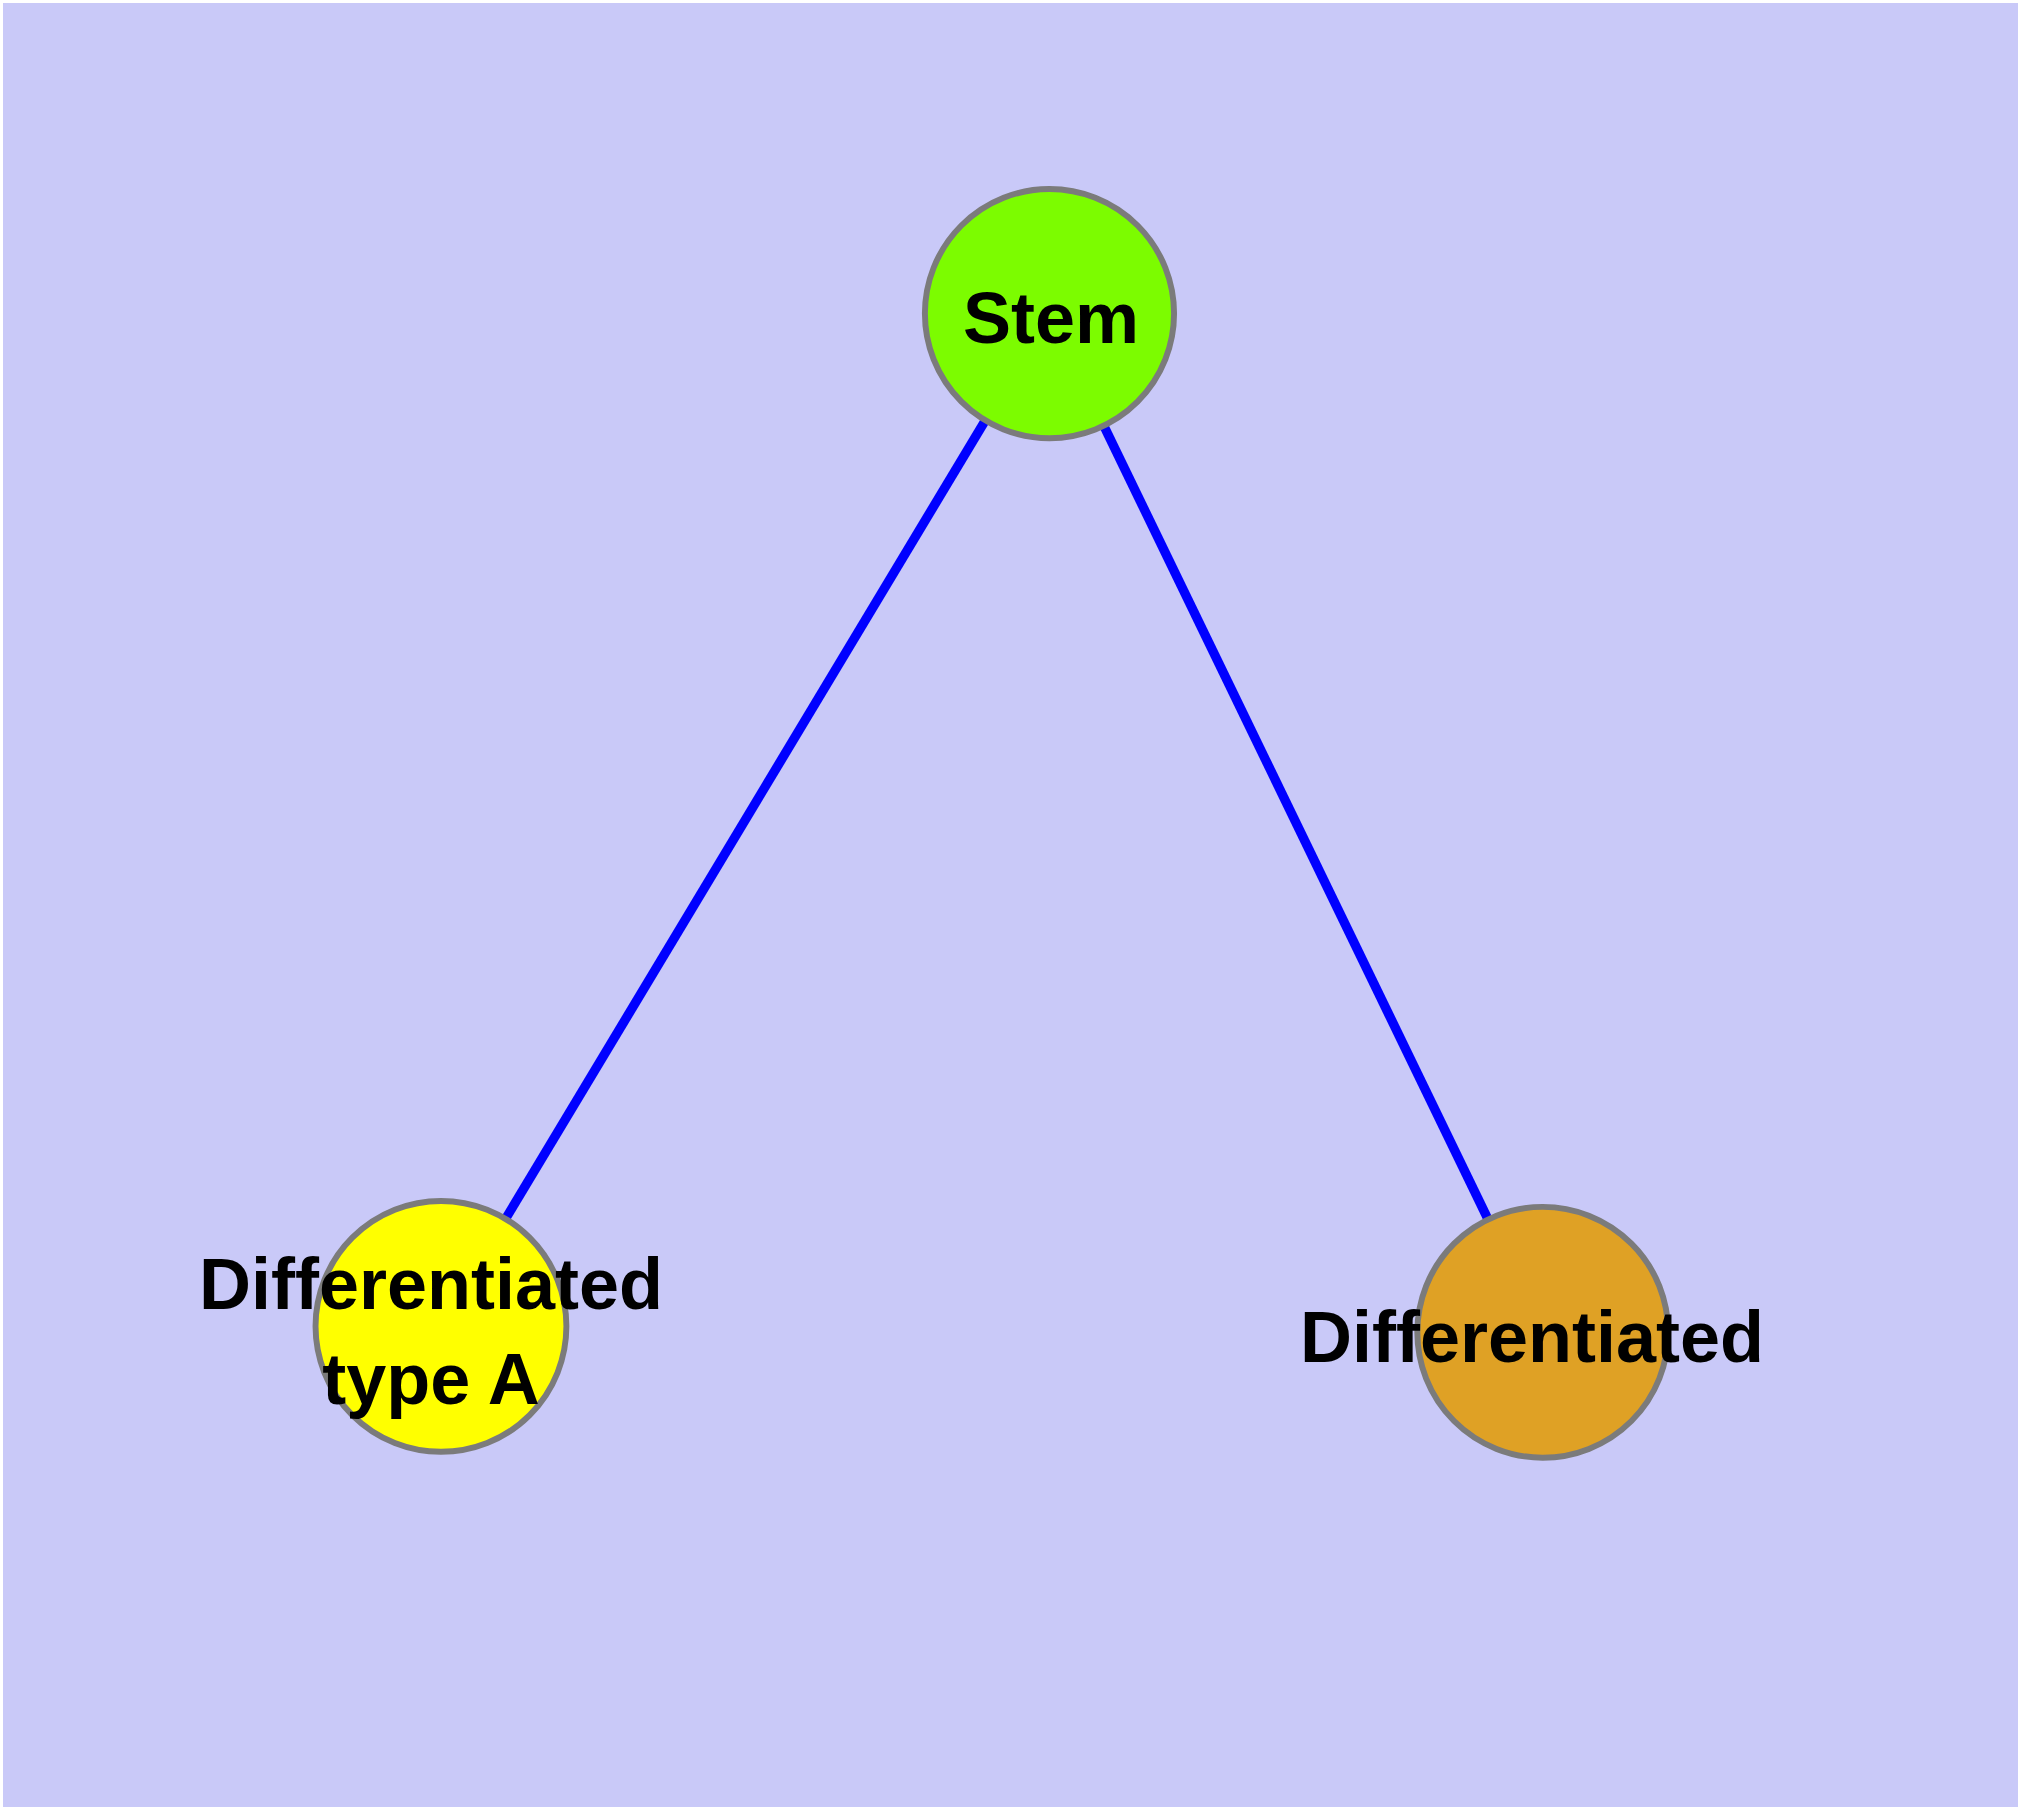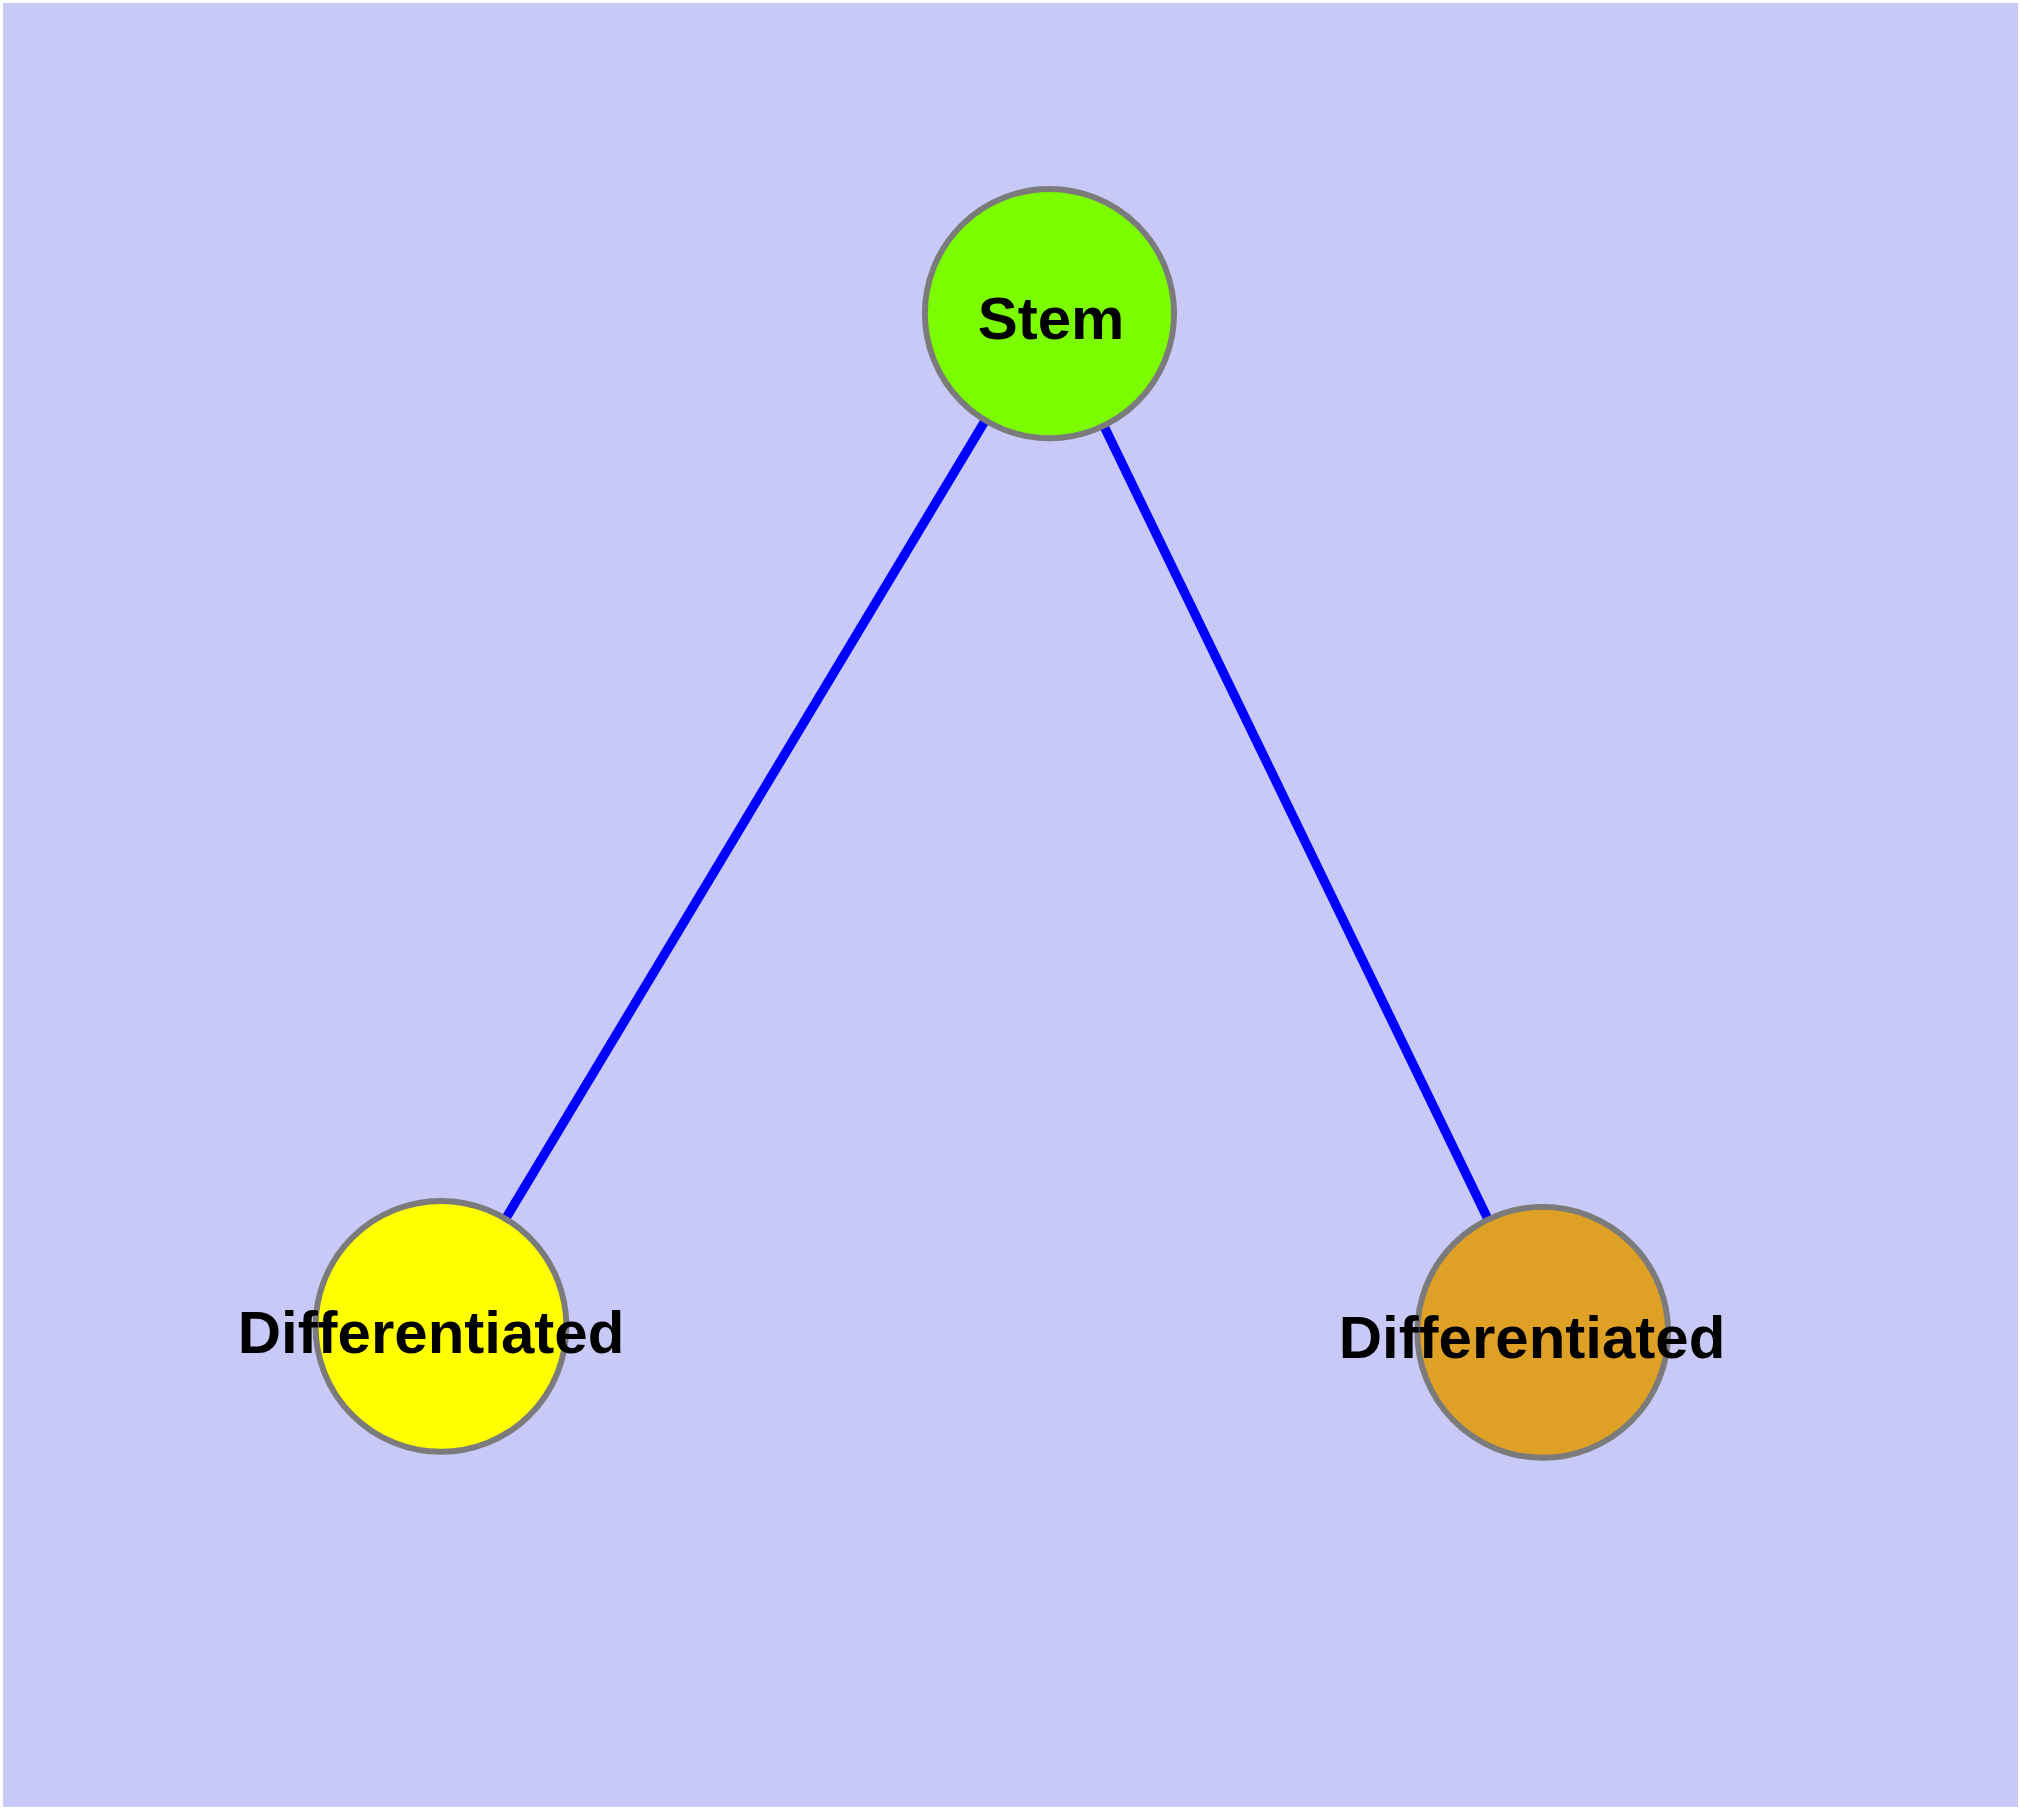--- a/index.html
+++ b/index.html
@@ -28,21 +28,21 @@
     top: 0;
     width: 2021px;
     height: 1812px;
     display: block;
   }
   .node-label {
     position: absolute;
     transform: translate(-50%, -50%);
     text-align: center;
     font-weight: 700;
-    font-size: 60px;
+    font-size: 72px;
     line-height: 95px;
     white-space: nowrap;
     letter-spacing: 0px;
   }
   .node-label div { white-space: nowrap; }
 </style>
 </head>
 <body>
 
 <div class="frame">
@@ -57,19 +57,20 @@
     <circle cx="520" cy="1565" r="148" stroke-width="7" fill="#ffff00" stroke="#7b7b7b"></circle>
     <circle cx="1820" cy="1572" r="148" stroke-width="7" fill="#dfa125" stroke="#7b7b7b"></circle>
   </svg>
 
   <div class="node-label" style="left: 1051px; top: 318px; color: rgb(0, 0, 0);">
     <div>Stem</div>
   </div>
 
   <div class="node-label" style="left: 431px; top: 1332px; color: rgb(0, 0, 0);">
     <div>Differentiated</div>
+    <div>type A</div>
   </div>
 
   <div class="node-label" style="left: 1532px; top: 1337px; color: rgb(0, 0, 0);">
     <div>Differentiated</div>
   </div>
 </div>
 
 
 </body></html>

